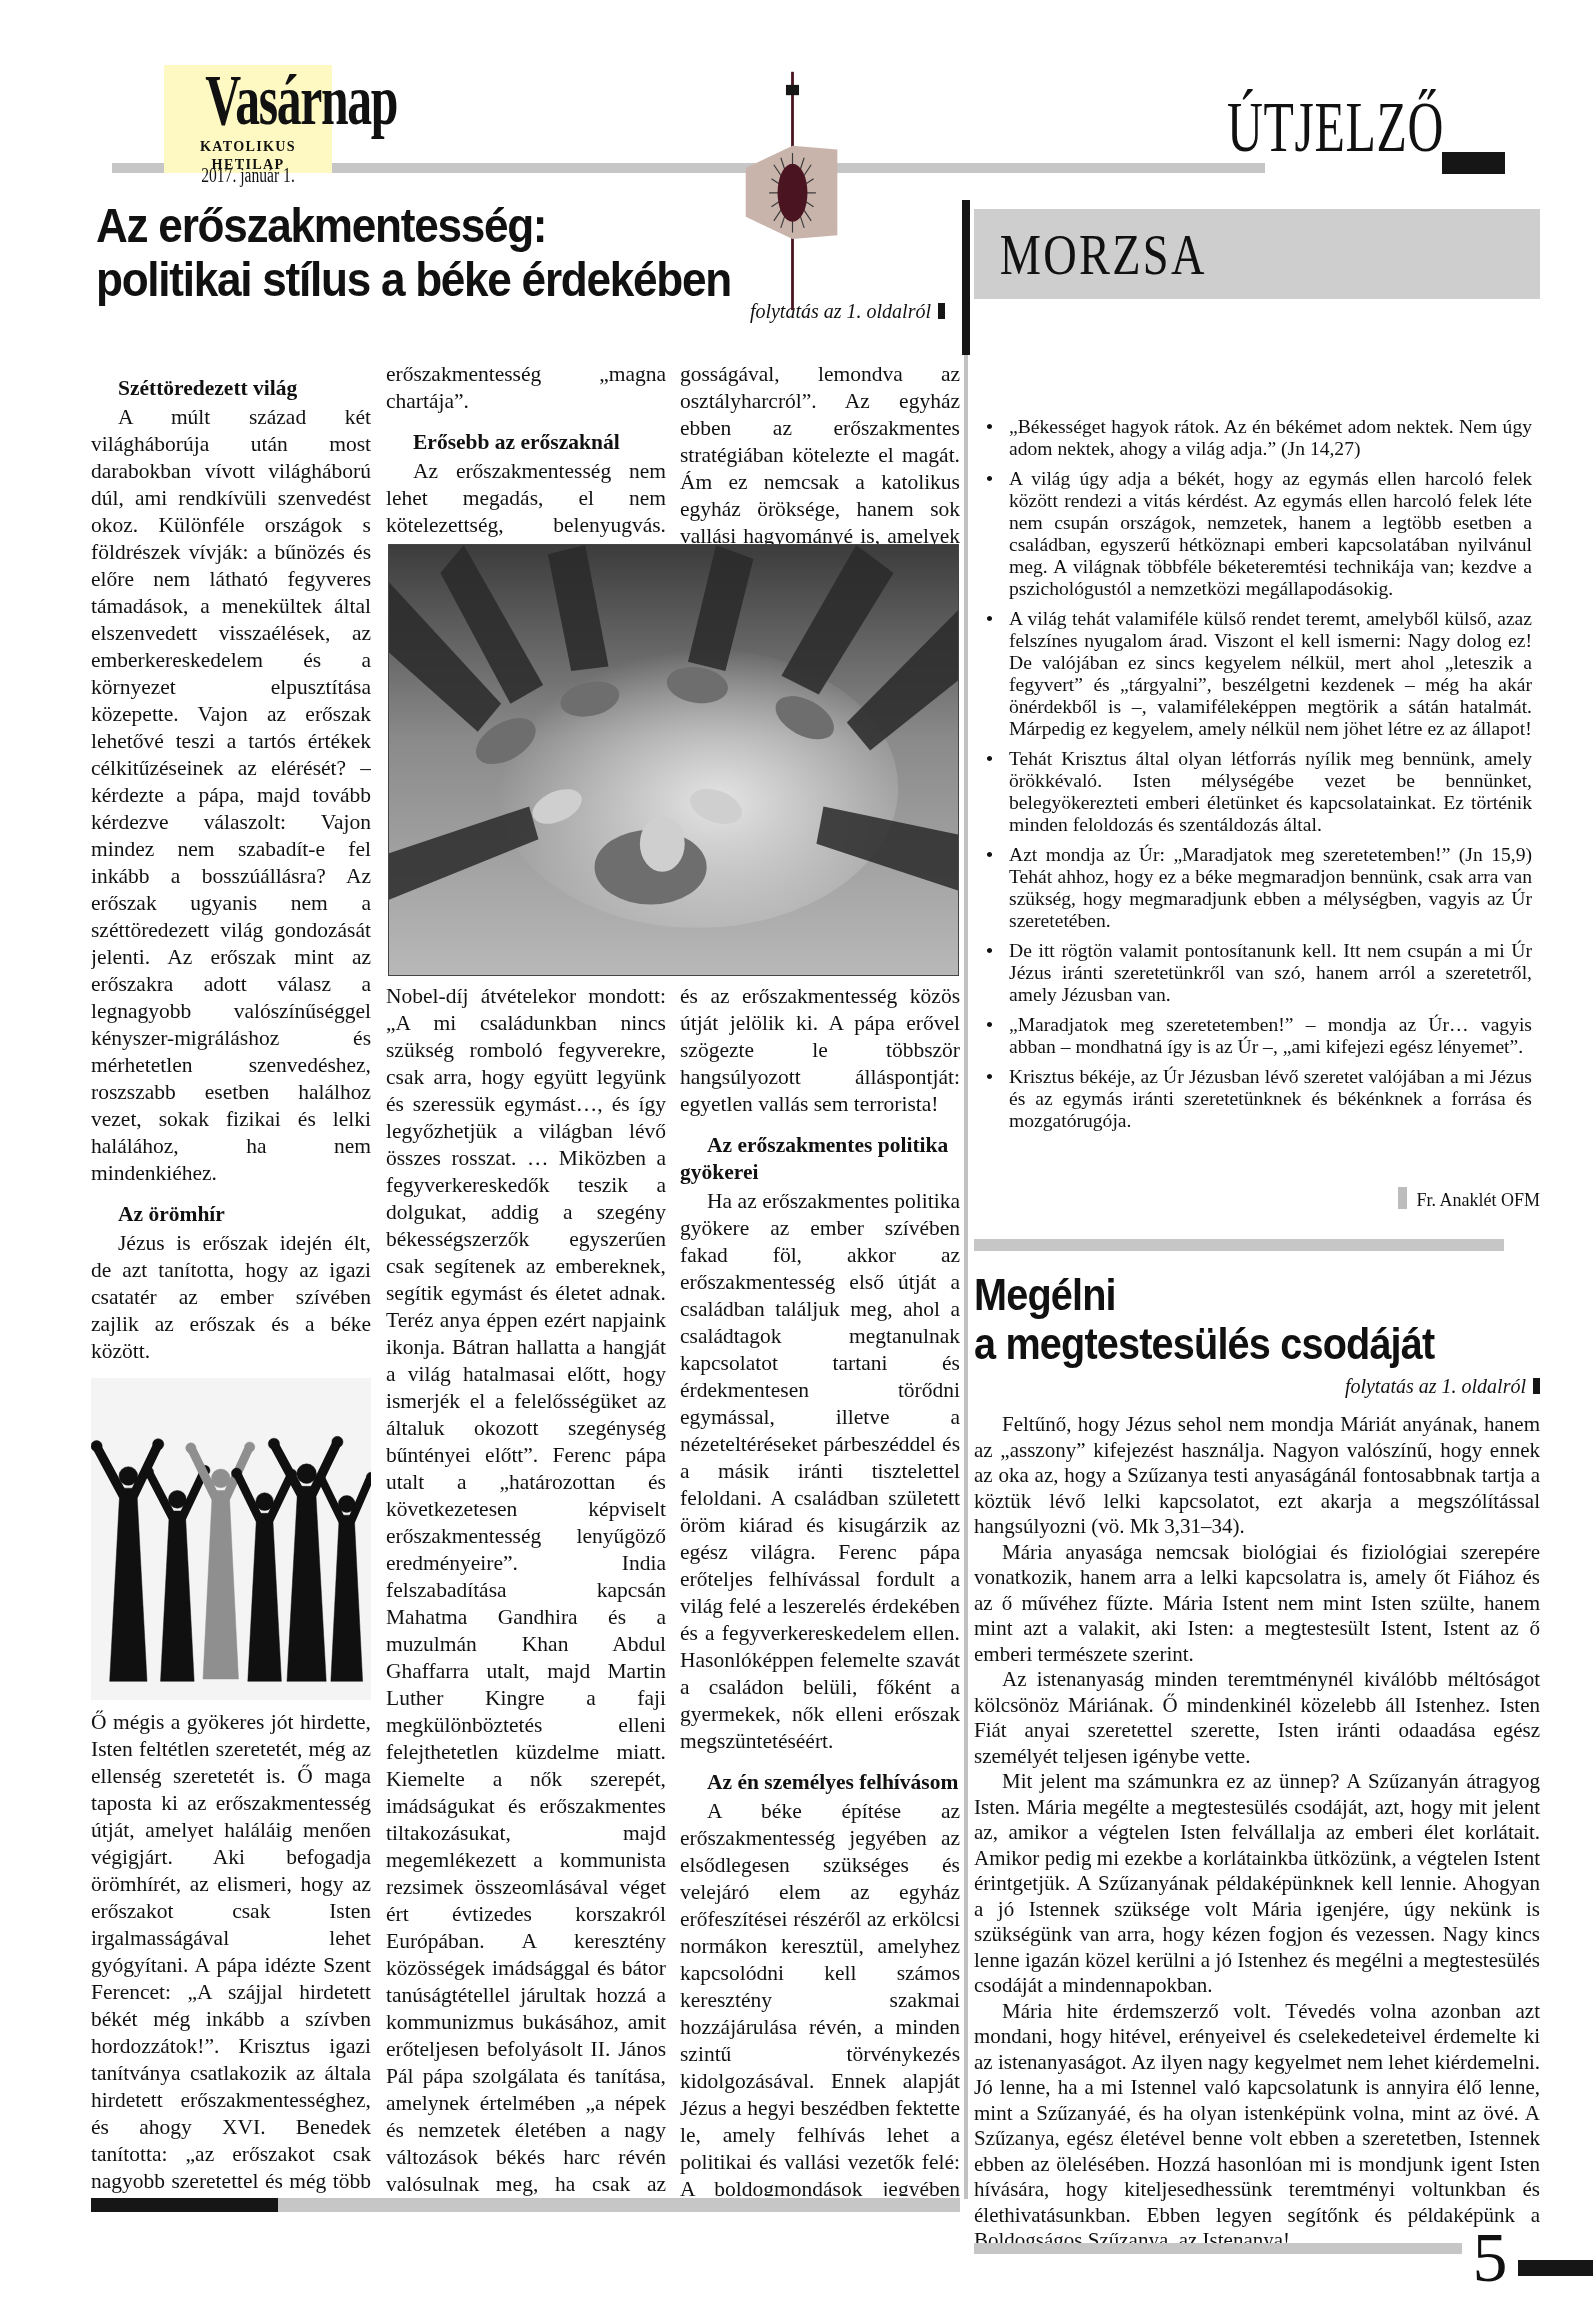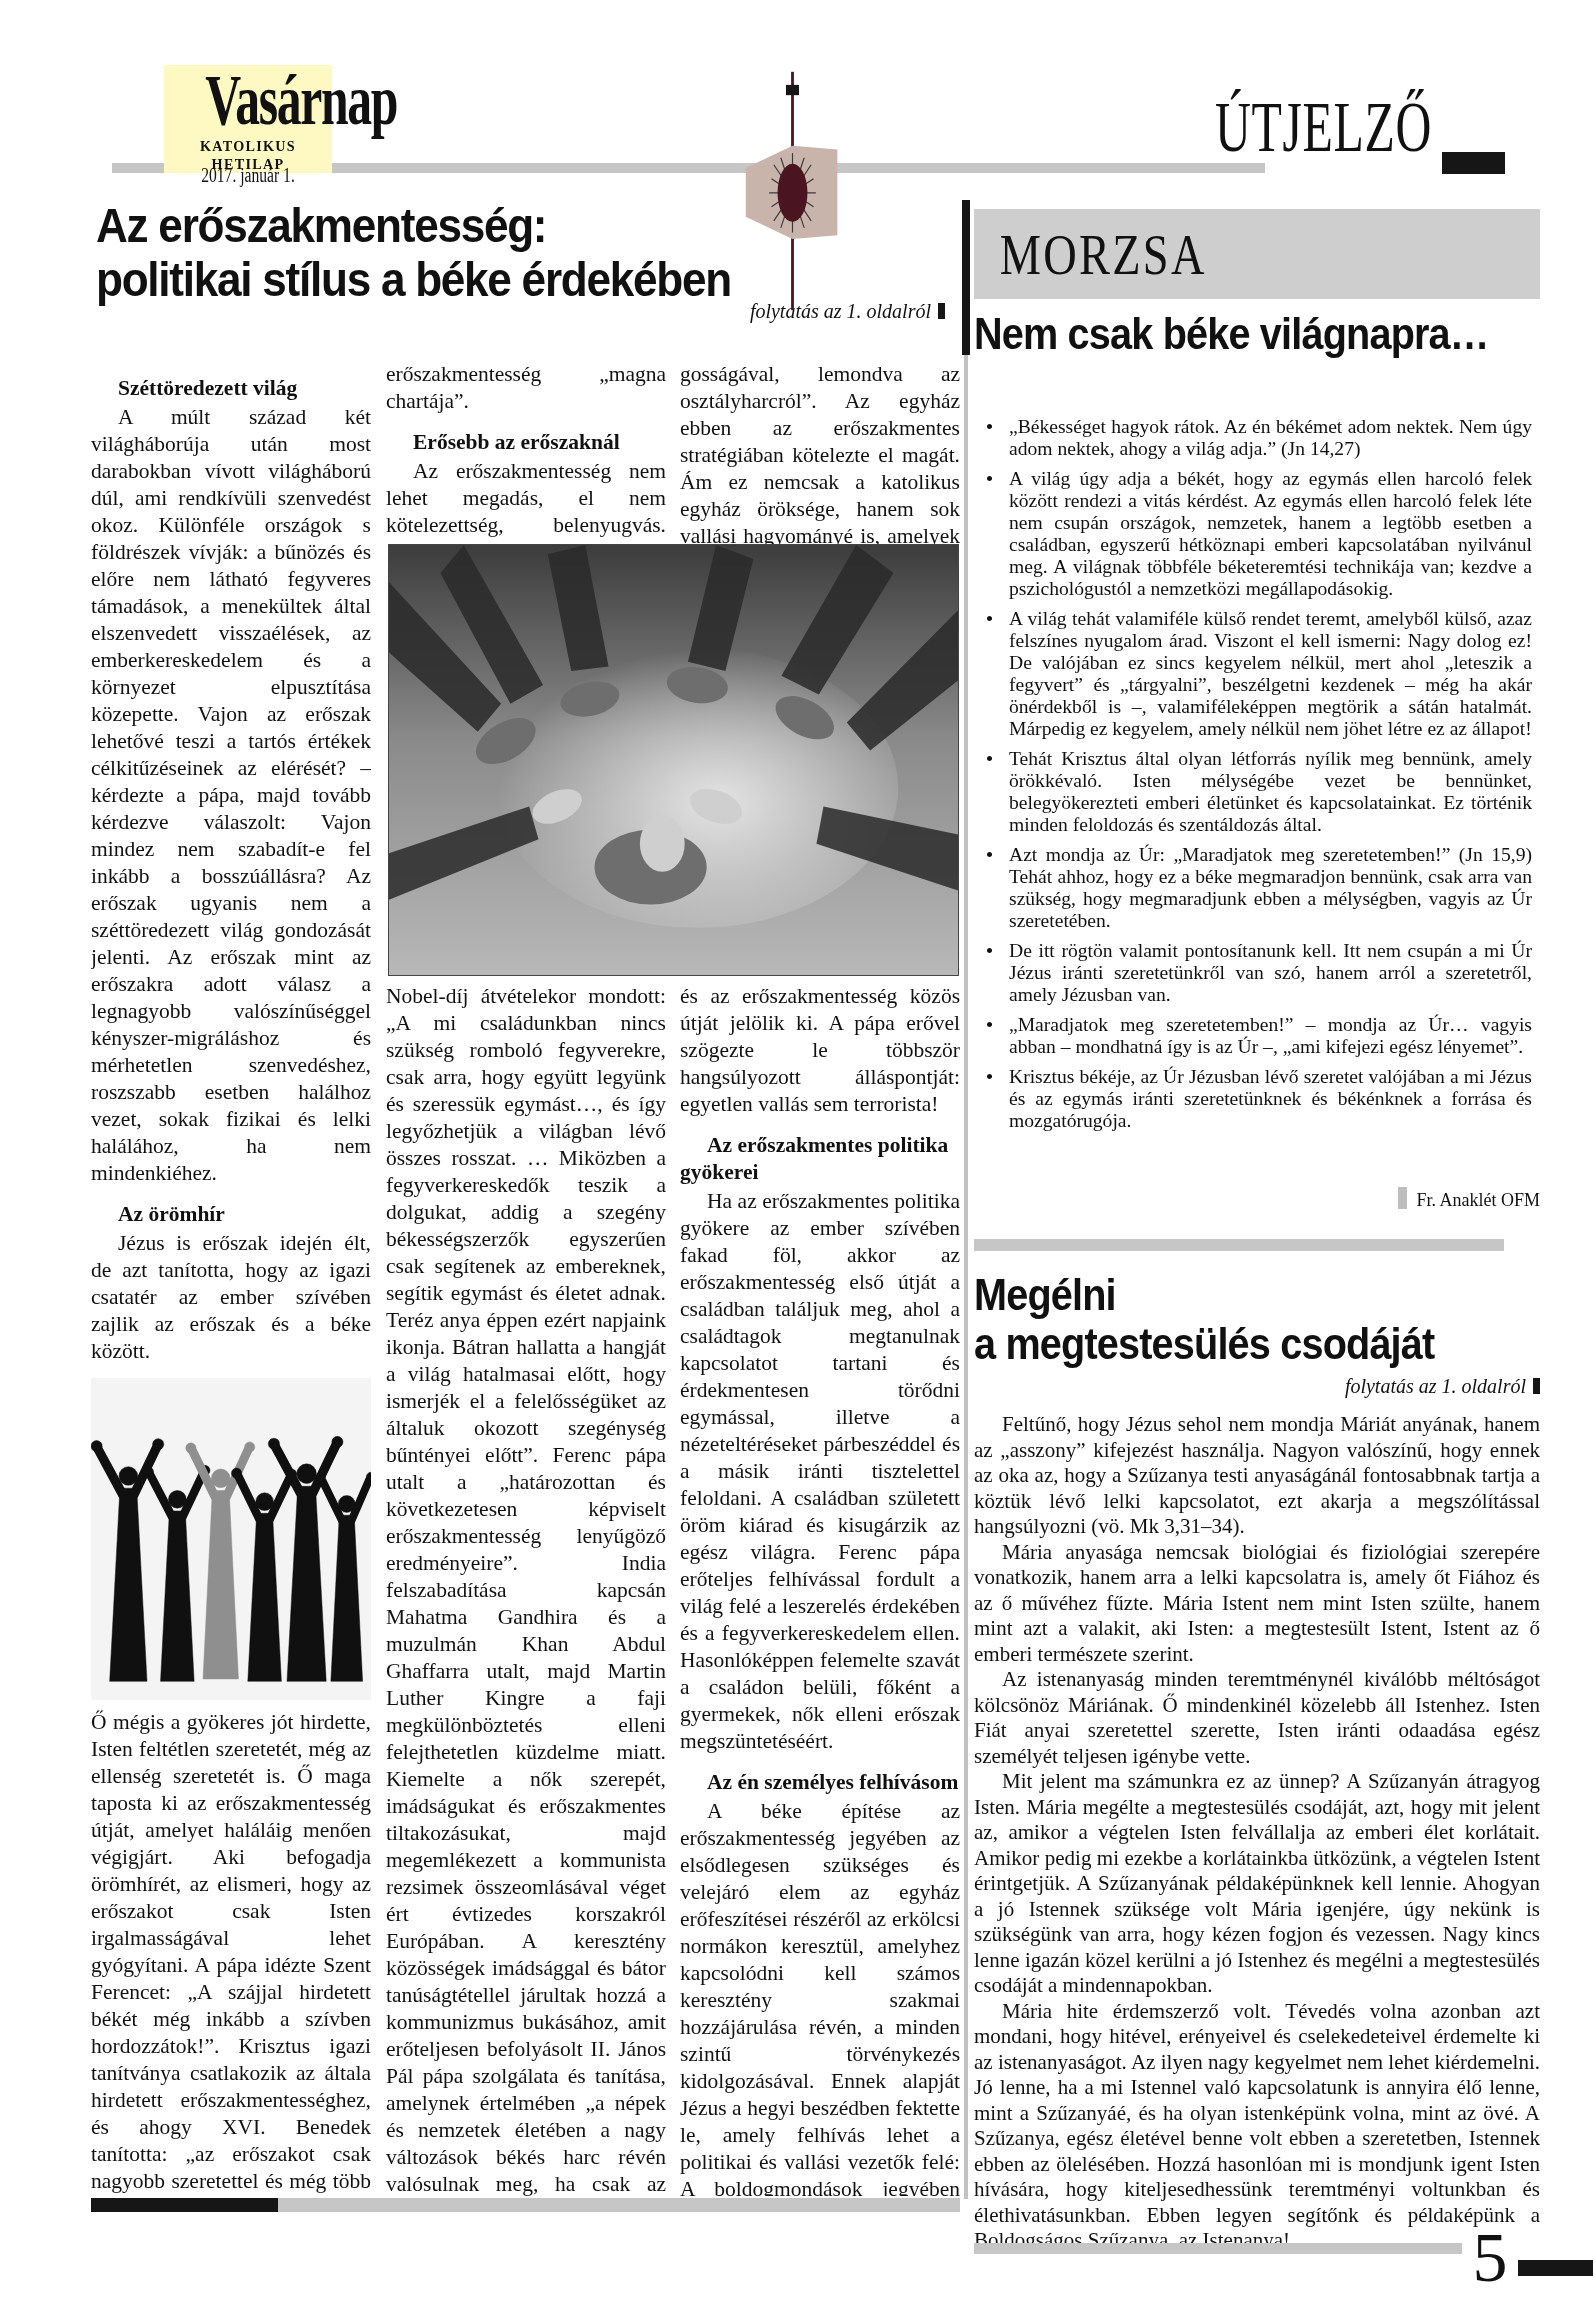--- a/index.html
+++ b/index.html
@@ -12,21 +12,21 @@
   .logo-box{left:164px;top:65px;width:168px;background:#fef9c3;z-index:2;text-align:center;}
   .logo-title{font-family:"Liberation Serif",serif;font-weight:bold;font-size:71px;line-height:71px;
               display:inline-block;transform:scaleX(.70);transform-origin:50% 50%;letter-spacing:-1.9px;}
   .logo-sub{font-family:"Liberation Serif",serif;font-weight:bold;font-size:15.4px;letter-spacing:1.4px;
             display:inline-block;transform:scaleX(.92);margin-top:0.9px;}
   .logo-date{left:164px;top:164px;width:168px;text-align:center;font-size:20px;z-index:2;}
   .logo-date span{display:inline-block;transform:scaleX(.78);white-space:nowrap;}
 
   .emblem{left:741px;top:69px;width:103px;height:243px;z-index:2;}
 
-  .section-title{left:1122px;top:92px;width:322px;font-size:71px;line-height:71px;
+  .section-title{left:1122px;top:92px;width:322px;text-align:right;font-size:71px;line-height:71px;
                  font-family:"Liberation Serif",serif;z-index:2;}
   .section-title span{display:inline-block;transform:scaleX(.70);transform-origin:100% 50%;letter-spacing:0.9px;}
   .header-endbar{left:1442px;top:152px;width:63px;height:21.5px;background:#161616;z-index:2;}
 
   
   .main-title{left:96px;top:198px;width:888px;font-family:"Liberation Sans",sans-serif;
               font-weight:bold;font-size:49px;line-height:54px;letter-spacing:-1.4px;}
   .main-title .tl{display:block;transform:scaleX(.90);transform-origin:0 50%;white-space:nowrap;}
   .cont-note{font-style:italic;font-size:20px;font-family:"Liberation Serif",serif;}
   .cont-note-1{left:608px;top:300px;width:337px;text-align:right;}
@@ -273,23 +273,20 @@
         <ellipse cx="585" cy="640" rx="48" ry="60"></ellipse>
         <ellipse cx="700" cy="560" rx="58" ry="34" transform="rotate(20 700 560)"></ellipse>
         <ellipse cx="360" cy="560" rx="56" ry="32" transform="rotate(-24 360 560)"></ellipse>
       </g>
     </svg>
   </div>
 
   <div class="abs morzsa-box">
     <span>MORZSA</span>
   </div>
-  <div class="abs morzsa-title">
-    <span>Nem csak béke világnapra…</span>
-  </div>
 
   <div class="abs bullets">
 
       <div class="bullet">„Békességet hagyok rátok. Az én békémet adom nektek. Nem úgy adom nektek, ahogy a világ adja.” (Jn 14,27)</div>
 
       <div class="bullet">A világ úgy adja a békét, hogy az egymás ellen harcoló felek között rendezi a vitás kérdést. Az egymás ellen harcoló felek léte nem csupán országok, nemzetek, hanem a legtöbb esetben a családban, egyszerű hétköznapi emberi kapcsolatában nyilvánul meg. A világnak többféle béketeremtési technikája van; kezdve a pszichológustól a nemzetközi megállapodásokig.</div>
 
       <div class="bullet">A világ tehát valamiféle külső rendet teremt, amelyből külső, azaz felszínes nyugalom árad. Viszont el kell ismerni: Nagy dolog ez! De valójában ez sincs kegyelem nélkül, mert ahol „leteszik a fegyvert” és „tárgyalni”, beszélgetni kezdenek – még ha akár önérdekből is –, valamiféleképpen megtörik a sátán hatalmát. Márpedig ez kegyelem, amely nélkül nem jöhet létre ez az állapot!</div>
 
 

